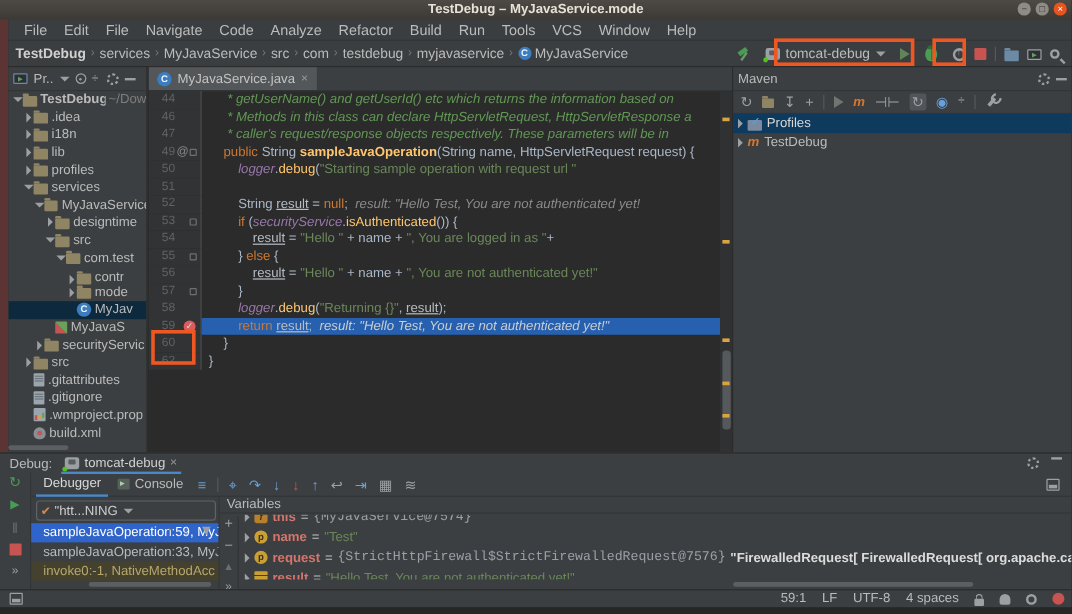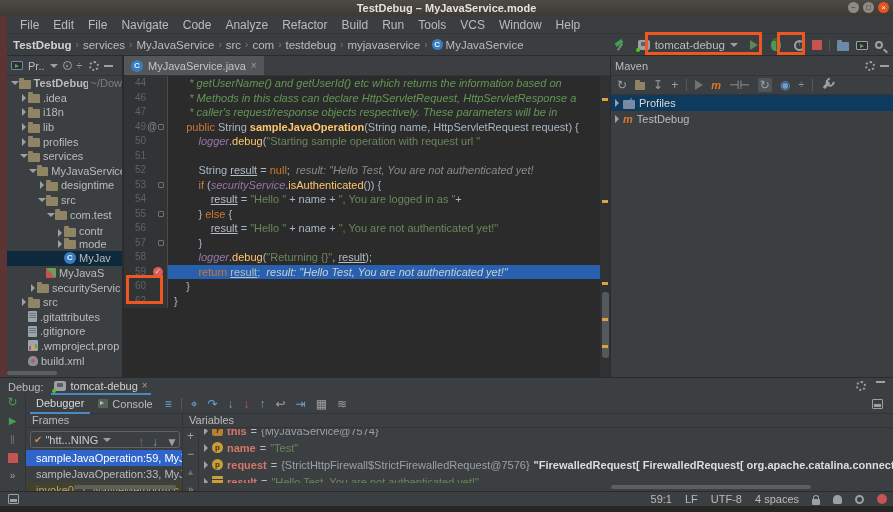--- a/index.html
+++ b/index.html
@@ -162,21 +162,21 @@
   .tcheck { color:#d98a49; font-size:10px; }
   .thr-ic { display:flex; gap:8px; align-items:center; position:absolute; right:4px; top:22px; }
   .frow { height:16px; line-height:16px; padding-left:10px; color:#bbbbbb; font-size:11px; white-space:nowrap; overflow:hidden; }
   .frow.sel { background:#2f65ca; color:#fff; }
   .frow.lib { background:#45412f; color:#b7a76a; }
   .vars { position:absolute; left:183px; top:36px; right:0; bottom:0; overflow:hidden; }
   .wtools { position:absolute; left:0; top:2px; width:16px; bottom:0; display:flex; flex-direction:column; gap:6px;
     align-items:center; border-right:1px solid #323537; color:#9da0a3; }
   .vrows { position:absolute; left:17px; right:0; top:0; bottom:8px; overflow:hidden; }
   .vrow { height:17px; display:flex; align-items:center; gap:4px; padding-left:4px; font-size:11px; white-space:nowrap; overflow:hidden; }
-  .vname { color:#d5756c; font-weight:bold; } .veq { color:#bbbbbb; } .vref { color:#9aa0a6; }
+  .vname { color:#d5756c; font-weight:bold; } .veq { color:#bbbbbb; } .vref { color:#9aa0a6;font-family:Liberation Mono, monospace; }
   .vstr { color:#6a8759; } .vbold { color:#dcdcdc; font-weight:bold; }
   .vico { width:11px; height:11px; border-radius:50%; background:#caa035; color:#3a3420; font-size:8px;
     line-height:11px; text-align:center; font-weight:bold; flex:0 0 11px; }
   .vico.bars { border-radius:1px; background:linear-gradient(#caa035 30%,#3c3f41 30%,#3c3f41 40%,#caa035 40%,#caa035 65%,#3c3f41 65%,#3c3f41 75%,#caa035 75%); }
   .vico.fld { border-radius:2px; background:#b8802e; }
 
   
   .status { position:absolute; left:0; top:491px; width:893px; height:15px; background:#3c3f41;
     border-top:1px solid #2b2b2b; display:flex; align-items:center; font-size:11px; color:#bbbbbb; }
   .status-r { position:absolute; right:6px; display:flex; align-items:center; gap:13px; }
@@ -507,21 +507,20 @@
     </div>
     <div class="dstrip">
       <span class="glyph green">↻</span>
       <span class="glyph green" style="font-size:10px;">▶</span>
       <span class="glyph" style="color:#6b6e70;">‖</span>
       <span class="ic i-stop"></span>
       <span class="glyph" style="font-size:10px;">»</span>
     </div>
 
     <div class="frames">
-      <div class="subhead">Frames</div>
       <div class="threadbox">
         <span class="tcheck">✔</span>
         <span>"htt...NING</span>
         <span class="ic tri-d" style="margin-left:2px;"></span>
       </div>
       <span class="thr-ic">
         <span class="glyph" style="color:#6b6e70;">↑</span>
         <span class="glyph blue">↓</span>
         <span class="glyph">▼</span>
       </span>

